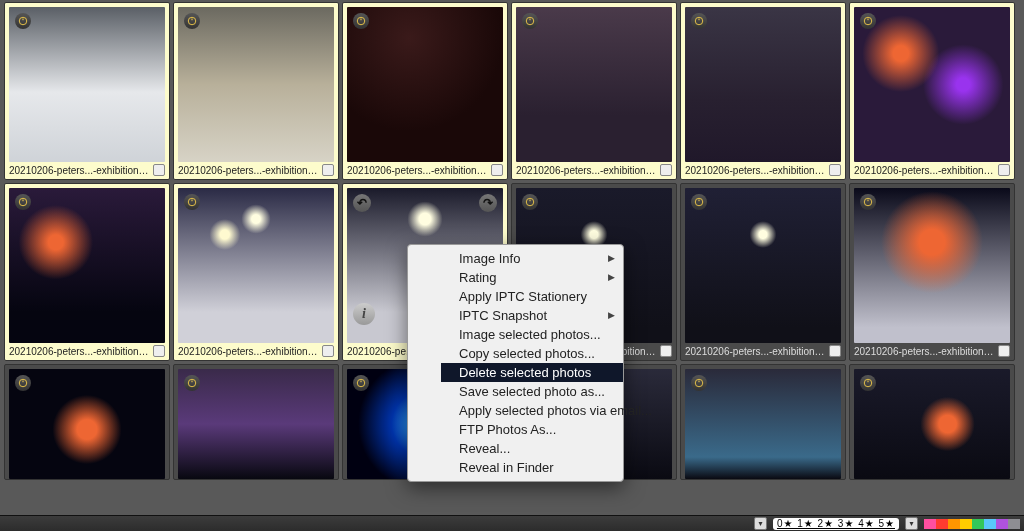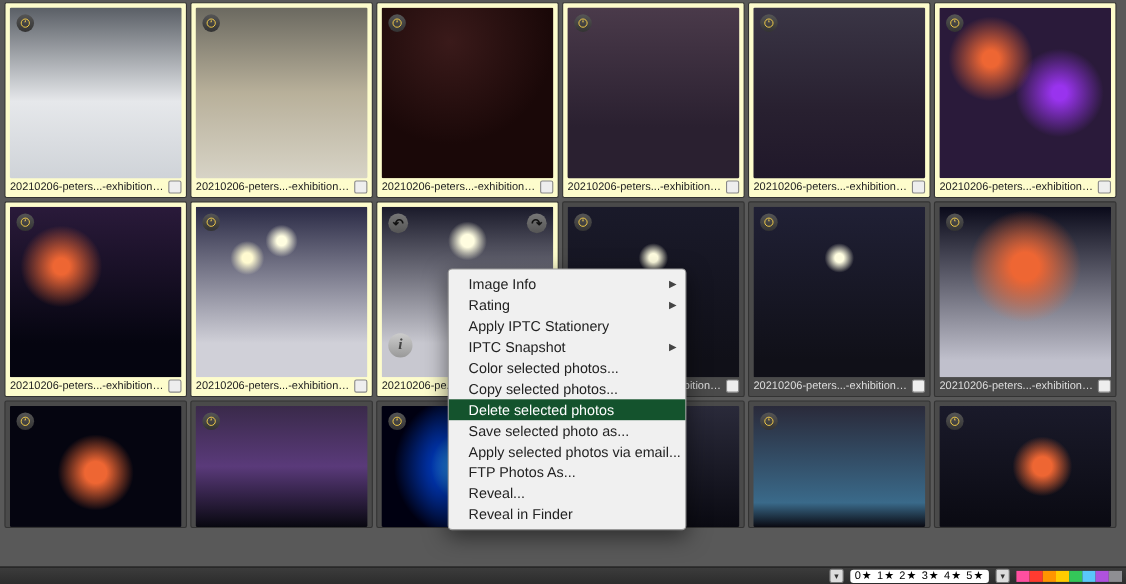--- a/index.html
+++ b/index.html
@@ -33,26 +33,26 @@
   .p17{background:radial-gradient(circle at 50% 30%,#fffde0 3%,transparent 10%),linear-gradient(180deg,#202035 0%,#101018 90%);}
   .p18{background:radial-gradient(circle at 50% 35%,#e63 10%,transparent 40%),linear-gradient(180deg,#0a0a1a 0%,#c0c0cc 90%);}
   .p19{background:radial-gradient(circle at 50% 55%,#e63 10%,transparent 35%),#050510;}
   .p20{background:linear-gradient(180deg,#3a2a4a 0%,#5a3a7a 50%,#080810 100%);}
   .p21{background:radial-gradient(circle at 50% 50%,#3af 10%,#03a 35%,#001 70%);}
   .p22{background:linear-gradient(180deg,#2a2a3a 0%,#0a0a12 100%);}
   .p23{background:linear-gradient(180deg,#2a2a3a 0%,#3a6a8a 80%,#0a0a12 100%);}
   .p24{background:radial-gradient(circle at 60% 50%,#e63 8%,transparent 25%),linear-gradient(180deg,#1a1a2a,#0a0a12);}
   
   .menu{position:absolute;left:407px;top:244px;width:215px;background:#f0f0f0;border:1px solid #999;border-radius:4px;box-shadow:0 6px 20px rgba(0,0,0,.5);padding:4px 0;font-size:13px;color:#222;}
-  .mi{padding:2px 18px 2px 18px;white-space:nowrap;position:relative;}
+  .mi{padding:2px 18px 2px 18px;white-space:nowrap;position:relative;margin-left:33px;}
   .mi.sub::after{content:"▶";position:absolute;right:8px;font-size:9px;top:4px;color:#444;}
-  .mi.hl{background:#14532d;color:#fff;}
+  .mi.hl{background:#0f172a;color:#fff;}
   
   .status{position:absolute;left:0;right:0;bottom:0;height:15px;background:linear-gradient(#3c3c3c,#2c2c2c);border-top:1px solid #111;display:flex;justify-content:flex-end;align-items:center;padding:0 4px;gap:6px;}
-  .stars{background:#fff;border-radius:3px;color:#000;font-size:10px;padding:0 4px;height:12px;line-height:12px;letter-spacing:1px;}
+  .stars{background:#fff;border-radius:3px;color:#000;font-size:10px;padding:0 4px;height:12px;line-height:12px;letter-spacing:1px;text-decoration:underline;}
   .chips{display:flex;gap:0;}
   .chip{width:12px;height:10px;}
   .dd{width:11px;height:11px;border:1px solid #777;border-radius:2px;background:#ddd;display:flex;align-items:center;justify-content:center;font-size:8px;color:#333;}
   .r3 .img-box{height:110px;}
 </style>
 </head>
 <body>
 
 <div class="viewport">
   <div class="grid" id="grid">
@@ -299,21 +299,21 @@
           </span>
         </div>
       </div>
     </div>
 
   <div class="menu" id="menu">
       <div class="mi sub">Image Info</div>
       <div class="mi sub">Rating</div>
       <div class="mi">Apply IPTC Stationery</div>
       <div class="mi sub">IPTC Snapshot</div>
-      <div class="mi">Color selected photos...</div>
+      <div class="mi">Image selected photos...</div>
       <div class="mi">Copy selected photos...</div>
       <div class="mi hl">Delete selected photos</div>
       <div class="mi">Save selected photo as...</div>
       <div class="mi">Apply selected photos via email...</div>
       <div class="mi">FTP Photos As...</div>
       <div class="mi">Reveal...</div>
       <div class="mi">Reveal in Finder</div>
     </div>
 
   <div class="status">

